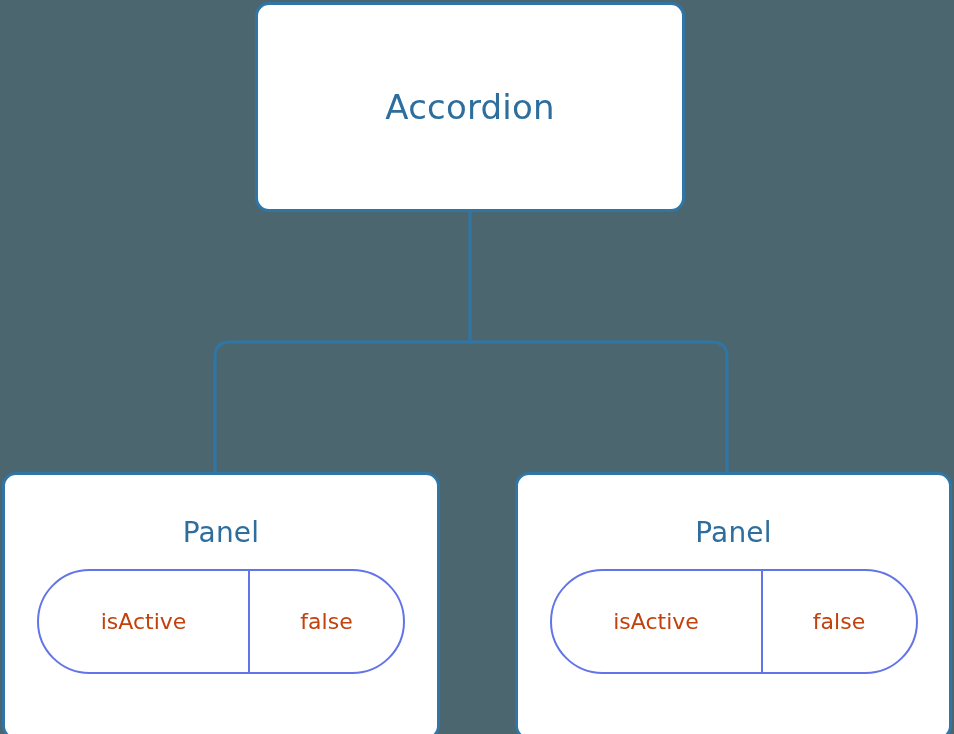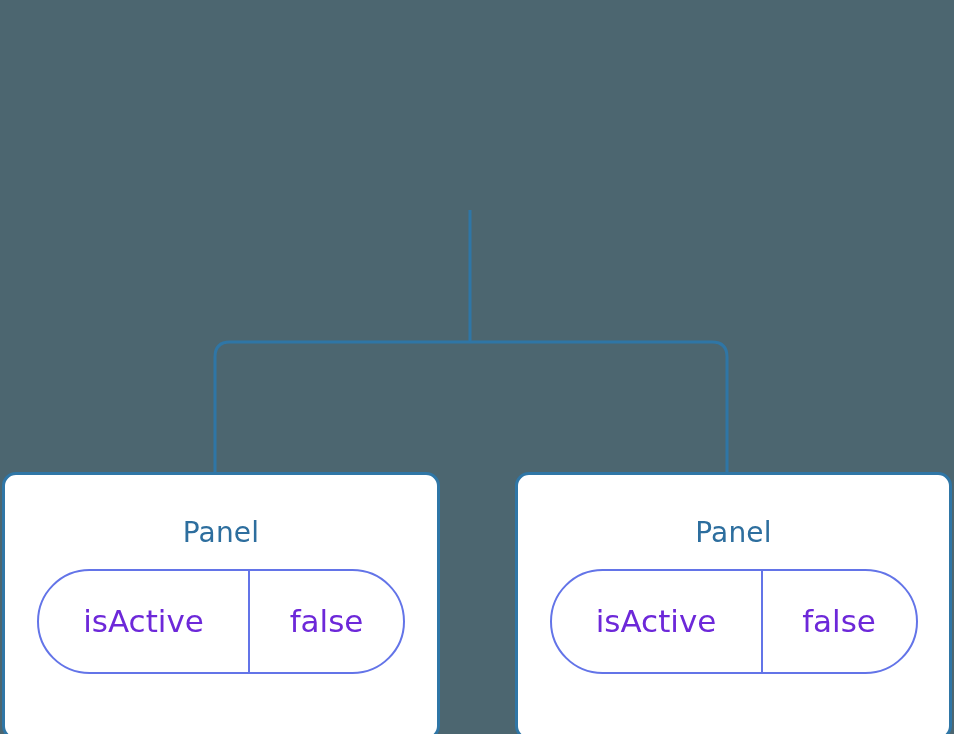--- a/index.html
+++ b/index.html
@@ -75,22 +75,22 @@
     border: 2px solid #6374e8;
     border-radius: 999px;
     height: 105px;
     width: 368px;
     overflow: hidden;
   }
   .prop-key, .prop-val {
     display: flex;
     align-items: center;
     justify-content: center;
-    color: #6d28d9;
-    font-size: 31px;
+    color: #c2410c;
+    font-size: 22px;
     line-height: 1;
     white-space: nowrap;
     box-sizing: border-box;
   }
   .prop-key {
     flex: 0 0 211px;
     border-right: 2px solid #6374e8;
   }
   .prop-val {
     flex: 1 1 auto;
@@ -103,20 +103,23 @@
 
   <svg id="edges" viewBox="0 0 954 734" xmlns="http://www.w3.org/2000/svg">
 
     <path d="M 470 210 L 470 342" fill="none" stroke="#2f76a6" stroke-width="3" stroke-linecap="butt"></path>
 
     <path d="M 470 342 L 230 342 Q 215 342 215 357 L 215 474" fill="none" stroke="#2f76a6" stroke-width="3" stroke-linecap="butt"></path>
 
     <path d="M 470 342 L 712 342 Q 727 342 727 357 L 727 474" fill="none" stroke="#2f76a6" stroke-width="3" stroke-linecap="butt"></path>
   </svg>
 
+  <div class="node node-root">
+    <span class="node-title">Accordion</span>
+  </div>
 
   <div class="node node-child-left">
     <span class="node-title">Panel</span>
     <div class="prop-pill">
       <span class="prop-key">isActive</span>
       <span class="prop-val">false</span>
     </div>
   </div>
 
   <div class="node node-child-right">

